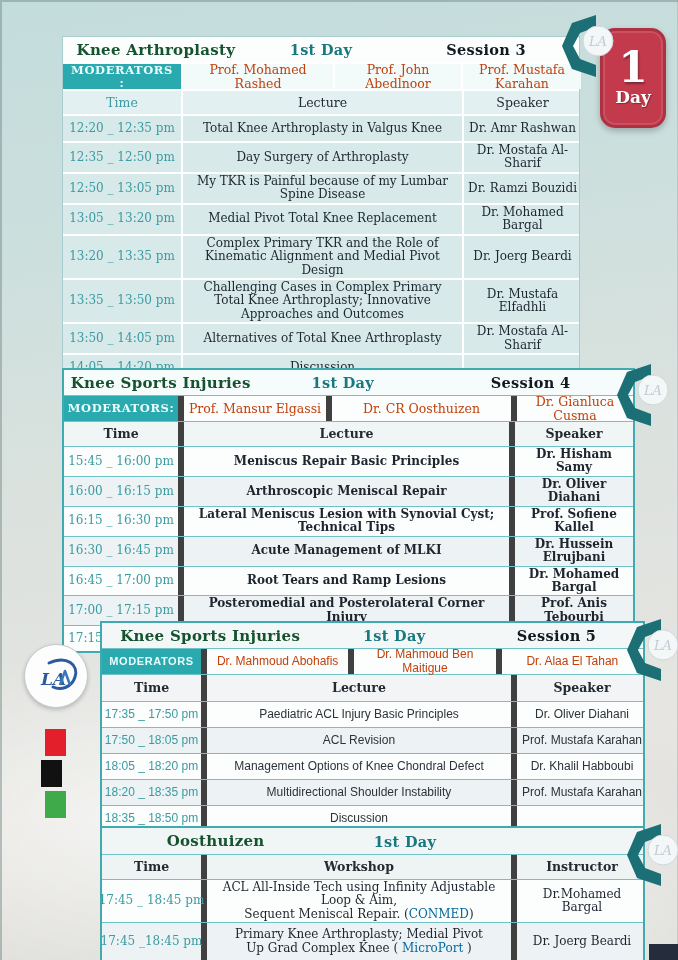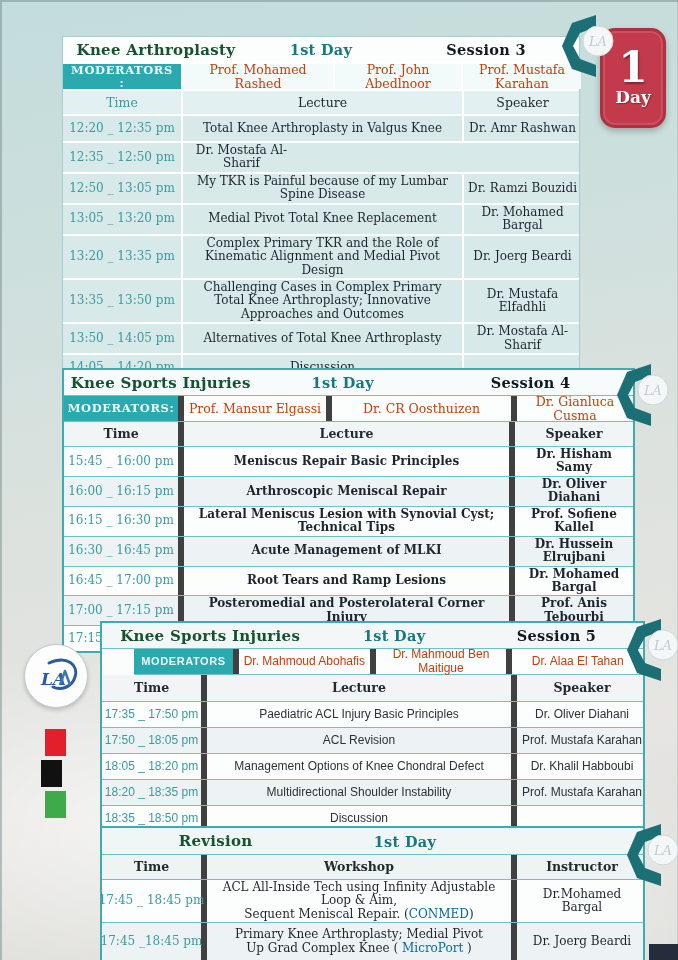--- a/index.html
+++ b/index.html
@@ -70,21 +70,21 @@
   .t2 .rows .trow > .c{min-height:25px;}
   .t2 .col-time{width:120px;flex:none;}
   .t2 .col-lec{width:331px;flex:none;}
   .t2 .col-spk{width:118px;flex:none;}
   .t2 .m1{width:120px;flex:none;}.t2 .m2{width:148px;flex:none;}
   .t2 .m3{width:185px;flex:none;}.t2 .m4{width:116px;flex:none;}
   .t2 .lec,.t2 .spk{font-weight:bold;}
   
   .t3{left:100px;top:621px;width:545px;font-family:"Liberation Sans",sans-serif;}
   .t3 .title-row{height:26px;background:#f3f7f7;font-family:"DejaVu Serif",serif;}
-  .t3 .mods{height:26px;margin-left:32px;}
+  .t3 .mods{height:26px;}
   .t3 .mods-label{font-size:11px;}
   .t3 .head{height:27px;background:#f2f4f5;font-family:"DejaVu Serif",serif;}
   .t3 .rows .trow > .c{min-height:25px;}
   .t3 .col-time{width:105px;flex:none;}
   .t3 .col-lec{width:310px;flex:none;}
   .t3 .col-spk{width:130px;flex:none;}
   .t3 .m1{width:105px;flex:none;}
   .t3 .mod-strip{flex:1;display:flex;}
   .t3 .mod-strip .mod-name{flex:1;font-size:12px;}
   .t3 .lec,.t3 .spk{color:#2c3339;}
@@ -145,20 +145,21 @@
     <div class="rows">
 
         <div class="trow r">
           <div class="c time col-time">12:20 _ 12:35 pm</div>
           <div class="c lec col-lec">Total Knee Arthroplasty in Valgus Knee</div>
           <div class="c spk col-spk">Dr. Amr Rashwan</div>
         </div>
 
         <div class="trow r">
           <div class="c time col-time">12:35 _ 12:50 pm</div>
+          <div class="c lec col-lec">Day Surgery of Arthroplasty</div>
           <div class="c spk col-spk">Dr. Mostafa Al-Sharif</div>
         </div>
 
         <div class="trow r">
           <div class="c time col-time">12:50 _ 13:05 pm</div>
           <div class="c lec col-lec">My TKR is Painful because of my Lumbar Spine Disease</div>
           <div class="c spk col-spk">Dr. Ramzi Bouzidi</div>
         </div>
 
         <div class="trow r">
@@ -309,21 +310,21 @@
         <div class="trow r">
           <div class="c time col-time">18:35 _ 18:50 pm</div>
           <div class="c lec col-lec">Discussion</div>
           <div class="c spk col-spk"></div>
         </div>
       </div>
   </div>
 
   <div class="tbl tealtbl t4">
     <div class="trow title-row">
-      <span class="t-title" style="flex:42 0 0">Revision</span>
+      <span class="t-title" style="flex:42 0 0">Oosthuizen</span>
       <span class="t-day" style="flex:28 0 0">1st Day</span>
       <span style="flex:30 0 0"></span>
     </div>
     <div class="trow head">
       <div class="c col-time">Time</div>
       <div class="c col-lec">Workshop</div>
       <div class="c col-spk">Instructor</div>
     </div>
     <div class="rows">
 

